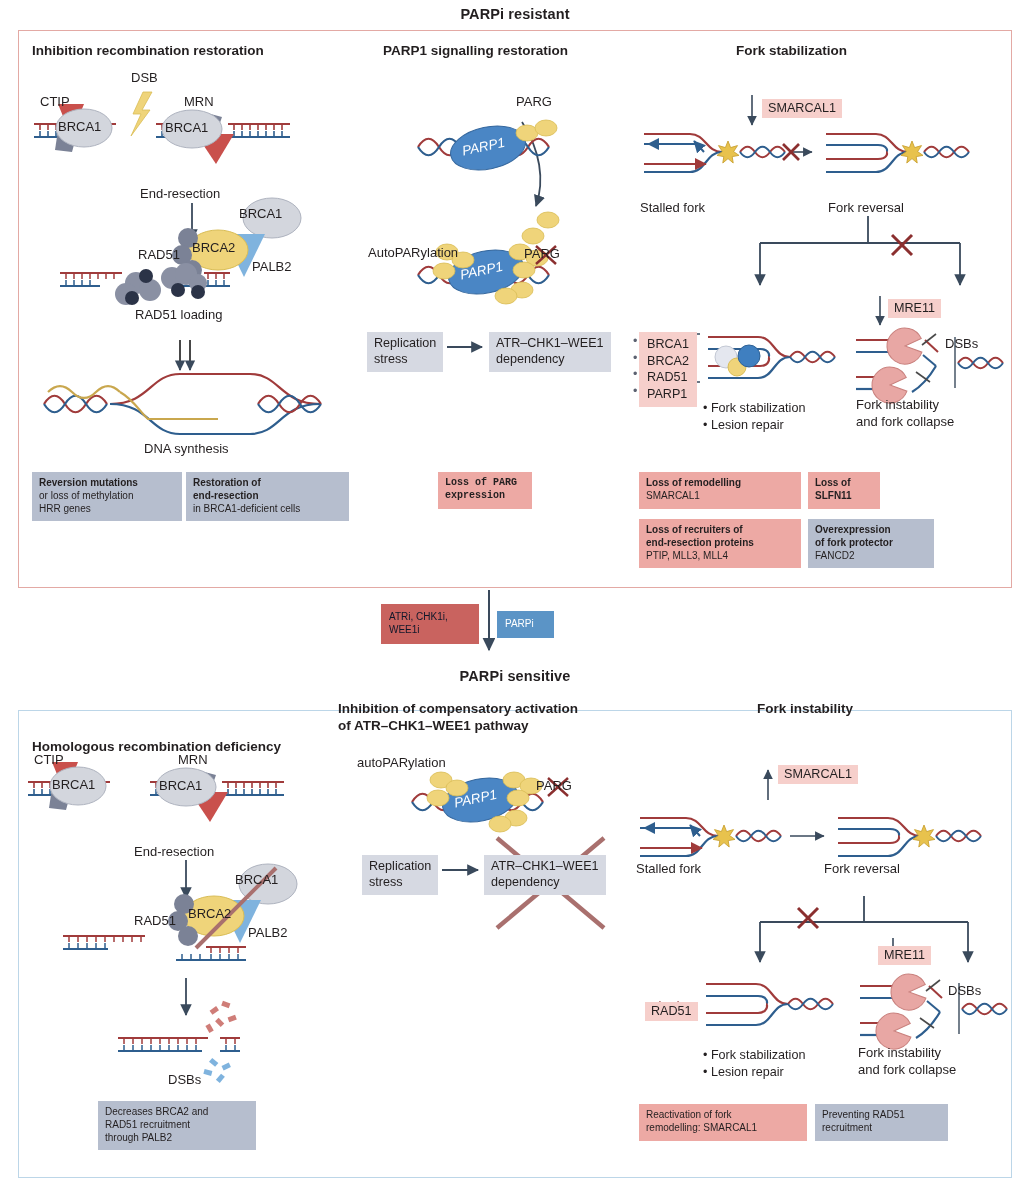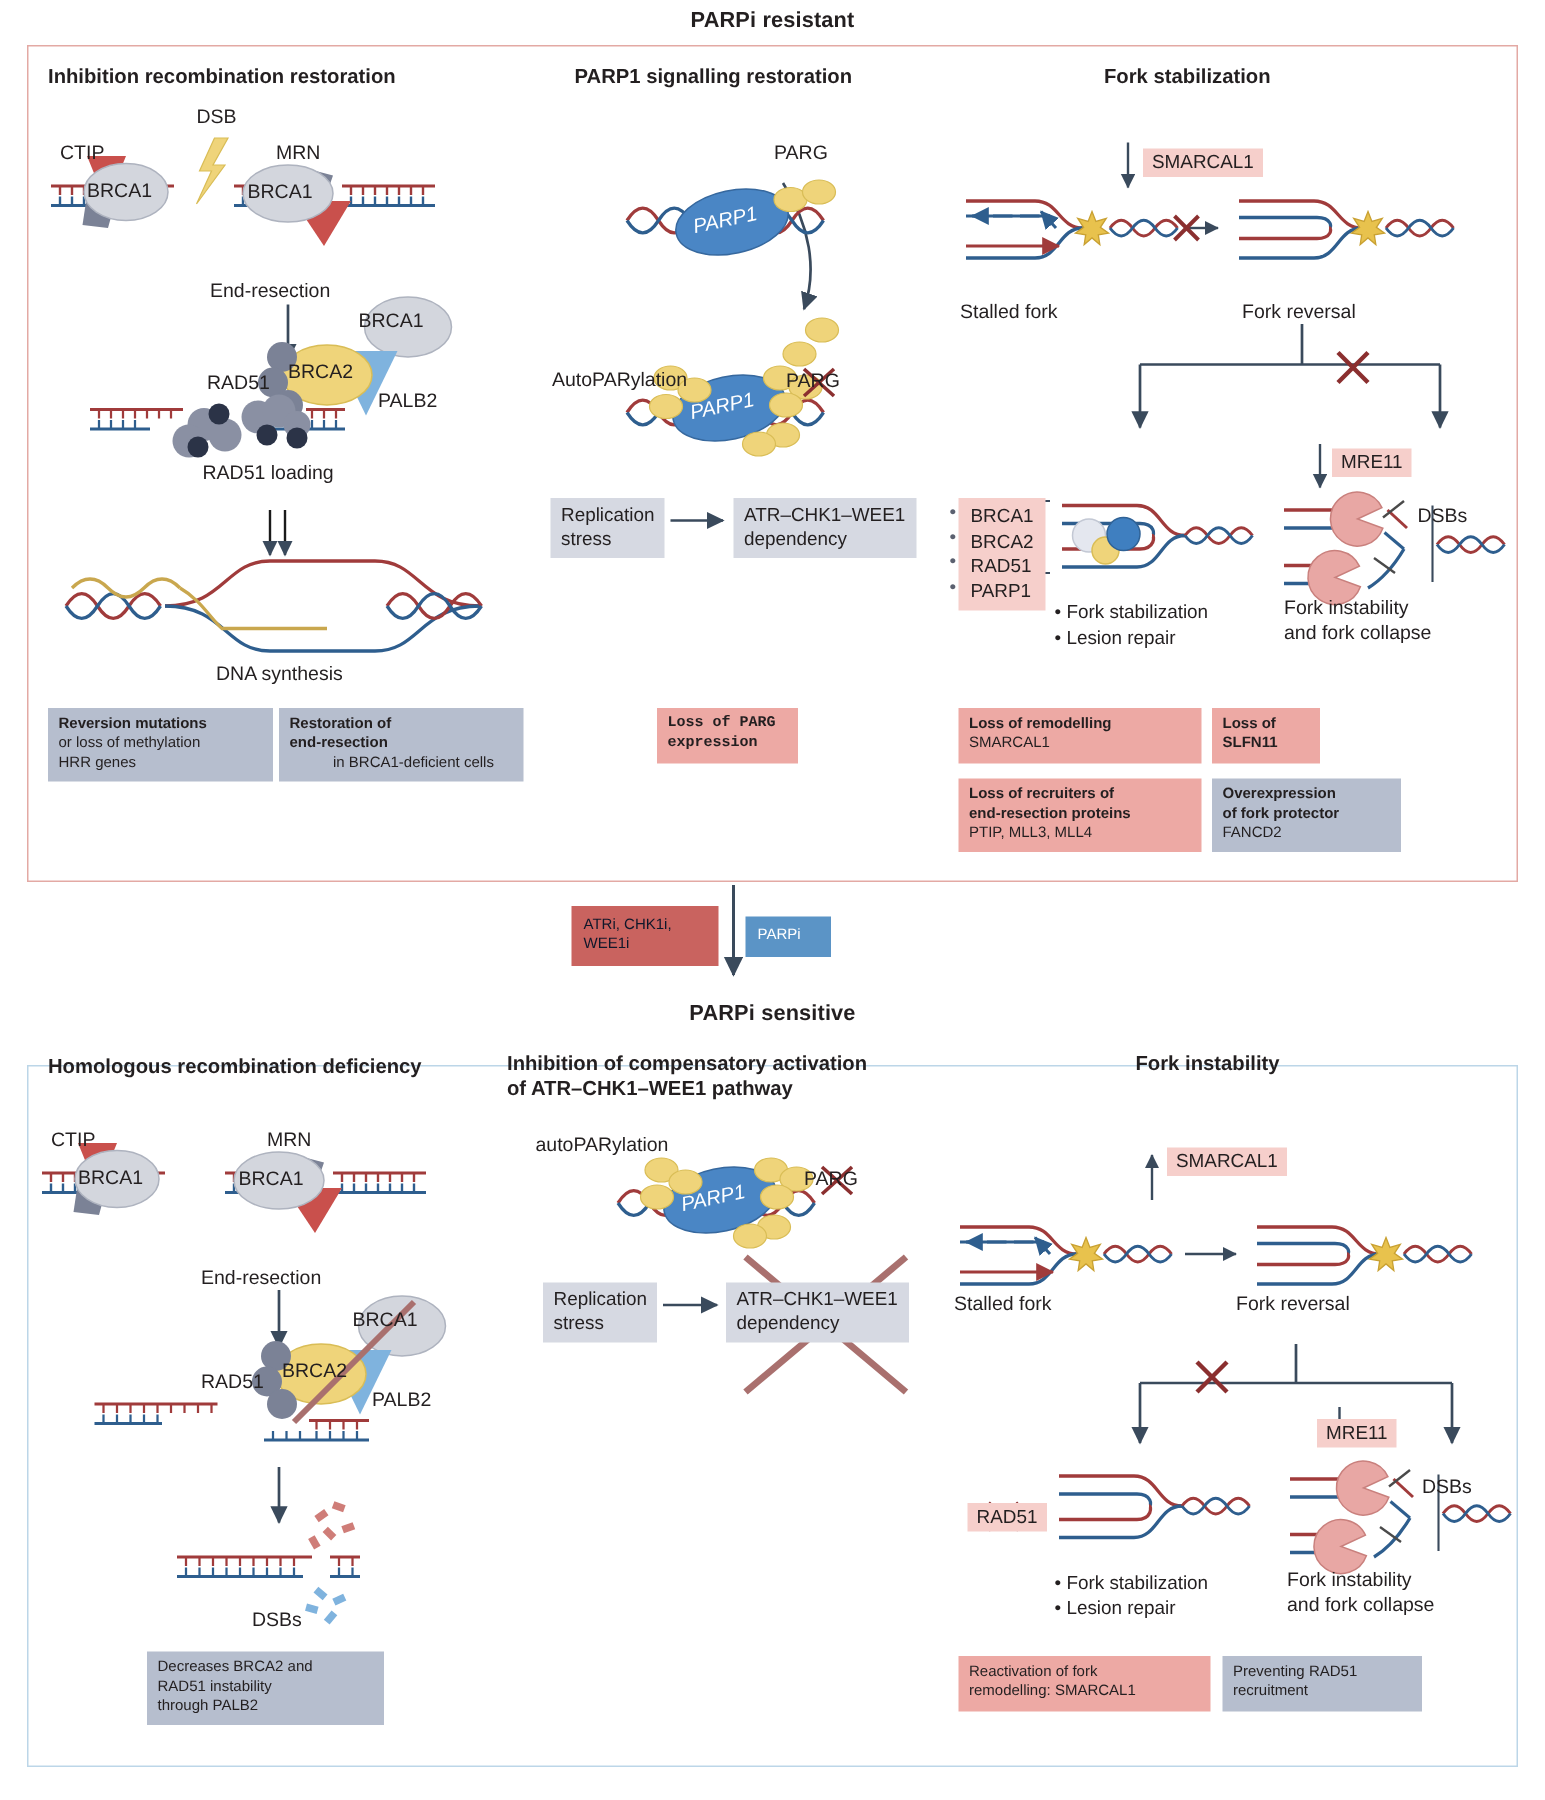--- a/index.html
+++ b/index.html
@@ -62,21 +62,21 @@
   <div class="banner-title" id="title-sensitive">PARPi sensitive</div>
   <div class="banner-title" id="title-resistant">PARPi resistant</div>
 
   <div class="panel" id="panel-resistant"></div>
   <div class="panel" id="panel-sensitive"></div>
 
   <div class="col-title" style="left:32px; top:43px;">Inhibition recombination restoration</div>
   <div class="col-title" style="left:383px; top:43px;">PARP1 signalling restoration</div>
   <div class="col-title" style="left:736px; top:43px;">Fork stabilization</div>
 
-  <div class="col-title" style="left:32px; top:703px;">Homologous recombination deficiency</div>
+  <div class="col-title" style="left:32px; top:739px;">Homologous recombination deficiency</div>
   <div class="col-title wrap" style="left:338px; top:701px; width:300px; white-space:pre-line;">Inhibition of compensatory activation
 of ATR–CHK1–WEE1 pathway</div>
   <div class="col-title" style="left:757px; top:701px;">Fork instability</div>
 
   <svg class="svg-layer" viewBox="0 0 1030 1200">
     <defs>
       <marker id="ah" markerWidth="7" markerHeight="7" refX="5.6" refY="3" orient="auto">
         <path d="M0,0 L6,3 L0,6 z" fill="#3a4a5c"></path>
       </marker>
       <marker id="ahb" markerWidth="8" markerHeight="8" refX="6" refY="3.2" orient="auto">
@@ -532,21 +532,21 @@
   <div class="lbl" style="left:192px; top:240px;">BRCA2</div>
   <div class="lbl" style="left:138px; top:247px;">RAD51</div>
   <div class="lbl" style="left:252px; top:259px;">PALB2</div>
   <div class="lbl" style="left:135px; top:307px;">RAD51 loading</div>
   <div class="lbl" style="left:144px; top:441px;text-align:center;">DNA synthesis</div>
 
   <div class="box box-grey" style="left:32px; top:472px; width:150px; white-space:pre-line;"><b>Reversion mutations</b><span style="display:block;">or loss of methylation
 HRR genes</span></div>
 
   <div class="box box-grey" style="left:186px; top:472px; width:163px; white-space:pre-line;"><b>Restoration of
-end-resection</b><span style="display:block;margin-left:29px;">in BRCA1-deficient cells</span></div>
+end-resection</b><span style="display:block;">in BRCA1-deficient cells</span></div>
 
   <div class="lbl" style="left:516px; top:94px;">PARG</div>
   <div class="lbl" style="left:462px; top:139px; color:#fff; font-size:13.5px; font-style:italic; transform:rotate(-12deg);">PARP1</div>
   <div class="lbl" style="left:368px; top:245px;">AutoPARylation</div>
   <div class="lbl" style="left:460px; top:263px; color:#fff; font-size:13.5px; font-style:italic; transform:rotate(-12deg);">PARP1</div>
   <div class="lbl" style="left:524px; top:246px;">PARG</div>
 
   <div class="tag-grey" style="left:367px; top:332px; white-space:pre-line;">Replication
 stress</div>
   <div class="tag-grey" style="left:489px; top:332px; white-space:pre-line;">ATR–CHK1–WEE1
@@ -601,21 +601,21 @@
   <div class="lbl" style="left:52px; top:777px;">BRCA1</div>
   <div class="lbl" style="left:159px; top:778px;">BRCA1</div>
   <div class="lbl" style="left:134px; top:844px;">End-resection</div>
   <div class="lbl" style="left:235px; top:872px;">BRCA1</div>
   <div class="lbl" style="left:188px; top:906px;">BRCA2</div>
   <div class="lbl" style="left:134px; top:913px;">RAD51</div>
   <div class="lbl" style="left:248px; top:925px;">PALB2</div>
   <div class="lbl" style="left:168px; top:1072px;">DSBs</div>
 
   <div class="box box-grey" style="left:98px; top:1101px; width:158px; white-space:pre-line;">Decreases BRCA2 and
-RAD51 instability
+RAD51 recruitment
 through PALB2</div>
 
   <div class="lbl" style="left:357px; top:755px;">autoPARylation</div>
   <div class="lbl" style="left:454px; top:791px; color:#fff; font-size:13.5px; font-style:italic; transform:rotate(-12deg);">PARP1</div>
   <div class="lbl" style="left:536px; top:778px;">PARG</div>
   <div class="tag-grey" style="left:362px; top:855px; white-space:pre-line;">Replication
 stress</div>
   <div class="tag-grey" style="left:484px; top:855px; white-space:pre-line;">ATR–CHK1–WEE1
 dependency</div>
 

